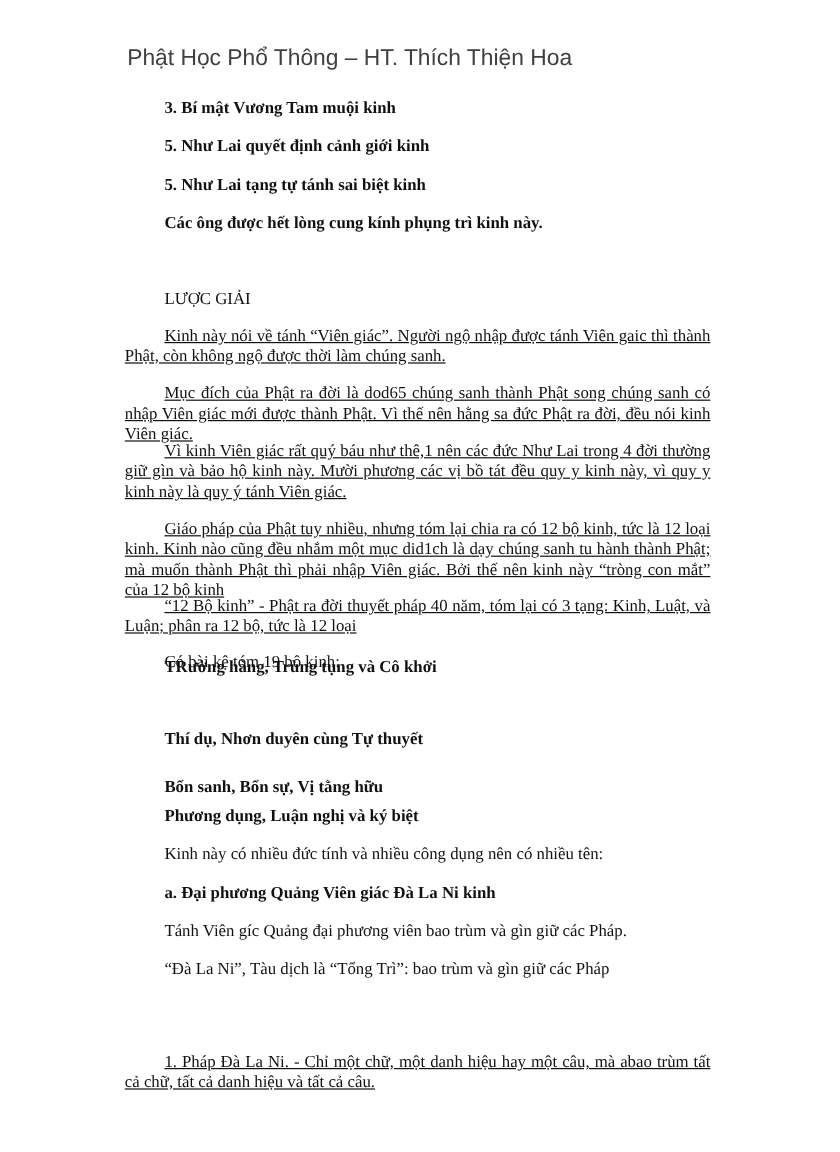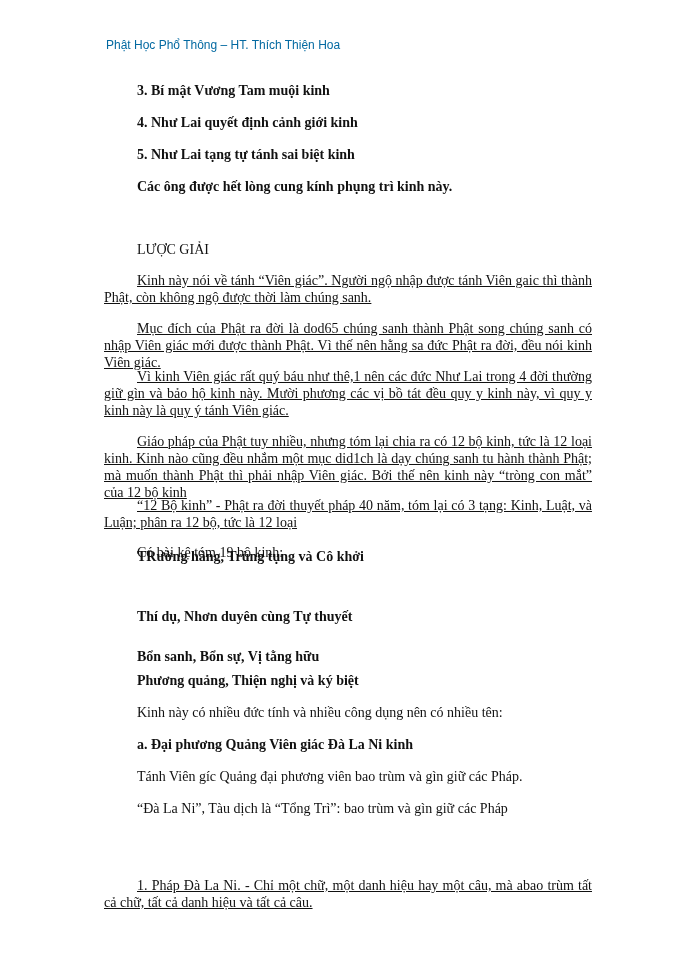--- a/index.html
+++ b/index.html
@@ -1,53 +1,53 @@
 <!DOCTYPE html>
 <html><head>
 <meta charset="utf-8">
 <style>
   html, body { margin:0; padding:0; background:#ffffff; }
   body { width:700px; height:960px; position:relative; overflow:hidden; }
   .header {
     position:absolute; left:106px; top:38px;
-    font-family:"Liberation Sans", sans-serif; font-size:12px; color:#0369a1;
+    font-family:"Liberation Sans", sans-serif; font-size:19px; color:#404040;
   }
   .page {
     font-family:"Liberation Serif", serif; font-size:14px; color:#111;
     line-height:17px;
   }
   .p { position:absolute; left:104px; width:488px; text-align:justify; margin:0; }
   .ind { position:absolute; left:137px; margin:0; white-space:nowrap; }
   .b { font-weight:bold; }
   .first { text-indent:33px;text-decoration:underline; }
 </style>
 </head>
 <body>
 
 <div class="header">Phật Học Phổ Thông – HT. Thích Thiện Hoa</div>
 
 <div class="page">
   <p class="ind b" style="top:82px">3. Bí mật Vương Tam muội kinh</p>
-  <p class="ind b" style="top:114px">4. Như Lai quyết định cảnh giới kinh</p>
+  <p class="ind b" style="top:114px">5. Như Lai quyết định cảnh giới kinh</p>
   <p class="ind b" style="top:146px">5. Như Lai tạng tự tánh sai biệt kinh</p>
   <p class="ind b" style="top:178px">Các ông được hết lòng cung kính phụng trì kinh này.</p>
 
   <p class="ind" style="top:241px">LƯỢC GIẢI</p>
 
   <p class="p first" style="top:272px">Kinh này nói về tánh “Viên giác”.  Người  ngộ nhập được tánh Viên gaic thì thành Phật, còn không ngộ được thời làm chúng sanh.</p>
   <p class="p first" style="top:320px">Mục đích của Phật ra đời là dod65 chúng sanh thành Phật song chúng sanh có nhập Viên giác mới được thành Phật.  Vì thế nên hằng sa đức Phật ra đời, đều nói kinh Viên giác.</p>
   <p class="p first" style="top:368px">Vì kinh Viên giác rất quý báu như thê,1 nên các đức Như Lai trong 4 đời thường giữ gìn và bảo hộ kinh này. Mười phương các vị bồ tát đều quy y kinh này, vì quy y kinh này là quy ý tánh Viên giác.</p>
   <p class="p first" style="top:433px">Giáo pháp của Phật tuy nhiều, nhưng tóm lại chia ra có 12 bộ kinh, tức là 12 loại kinh. Kinh nào cũng đều nhắm một mục did1ch là dạy chúng sanh tu hành thành Phật; mà muốn thành Phật thì phải nhập Viên giác.  Bởi thế nên kinh này “tròng con mắt” của 12 bộ kinh</p>
   <p class="p first" style="top:497px">“12 Bộ kinh” - Phật ra đời thuyết pháp 40 năm, tóm lại có 3 tạng: Kinh, Luật, và Luận; phân ra 12 bộ, tức là 12 loại</p>
 
   <p class="ind" style="top:544px">Có bài kệ tóm 19 bộ kinh:</p>
   <p class="ind b" style="top:548px">TRường hàng, Trùng tụng và Cô khởi</p>
   <p class="ind b" style="top:608px">Thí dụ, Nhơn duyên cùng Tự thuyết</p>
   <p class="ind b" style="top:648px">Bổn sanh, Bổn sự, Vị tằng hữu</p>
-  <p class="ind b" style="top:672px">Phương quảng, Thiện nghị và ký biệt</p>
+  <p class="ind b" style="top:672px">Phương dụng, Luận nghị và ký biệt</p>
   <p class="ind" style="top:704px">Kinh này có nhiều đức tính và nhiều công dụng nên có nhiều tên:</p>
 
   <p class="ind b" style="top:736px">a. Đại phương Quảng Viên giác Đà La Ni kinh</p>
   <p class="ind" style="top:768px">Tánh Viên gíc Quảng đại phương viên bao trùm và gìn giữ các Pháp.</p>
   <p class="ind" style="top:800px">“Đà La Ni”, Tàu dịch là “Tổng Trì”: bao trùm và gìn giữ các Pháp</p>
 
   <p class="p first" style="top:877px">1.   Pháp Đà La Ni. - Chỉ một chữ, một danh hiệu hay một câu, mà abao trùm tất cả chữ, tất cả danh hiệu và tất cả câu.</p>
 </div>
 
 </body></html>

